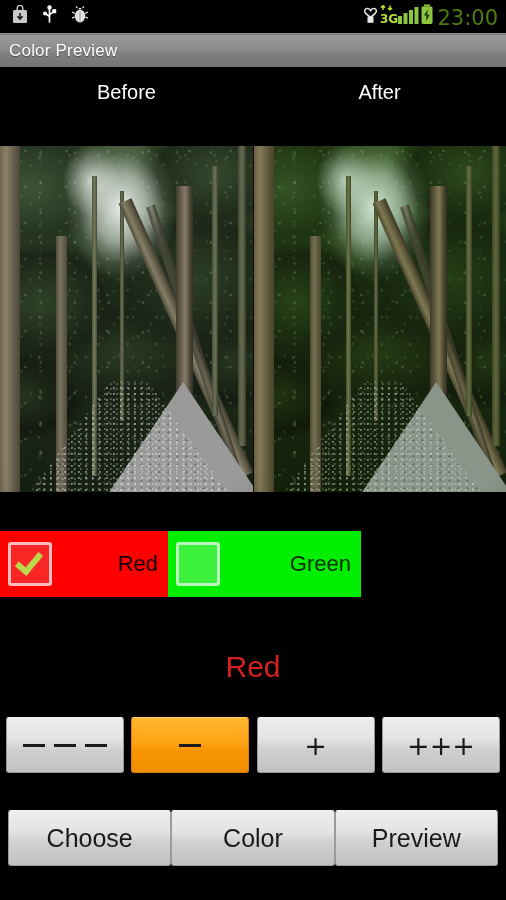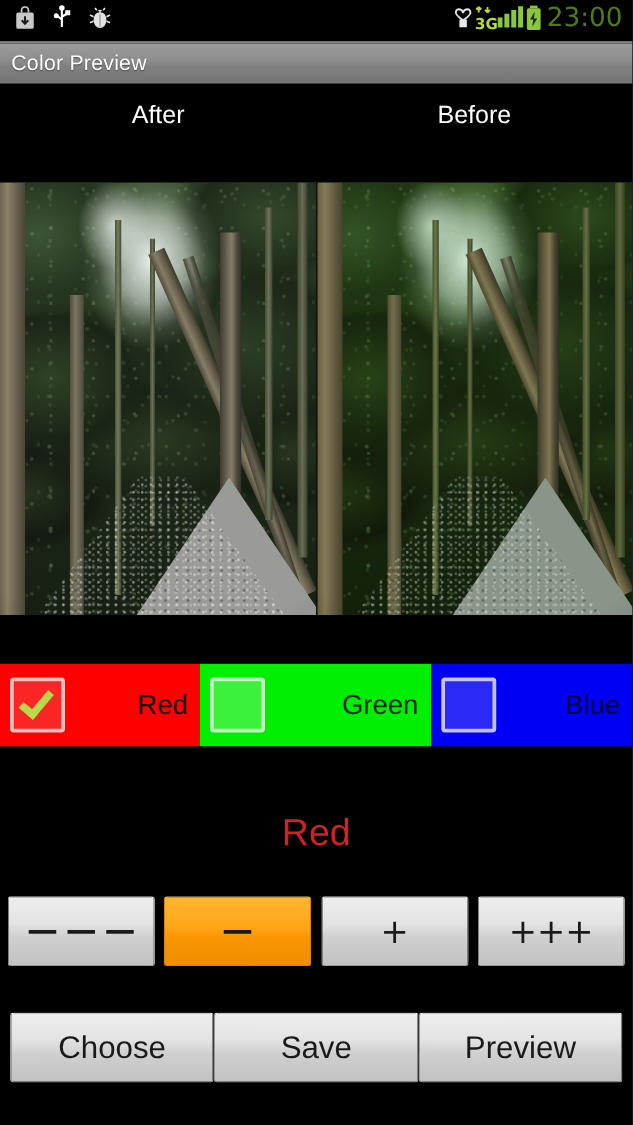--- a/index.html
+++ b/index.html
@@ -34,21 +34,21 @@
   }
   .status-left {
     display: flex;
     align-items: center;
     gap: 14px;
     flex: 0 0 auto;
   }
   .status-right {
     margin-left: auto;
     display: flex;
-    align-items: flex-start;
+    align-items: flex-end;
   }
   .sb-icon { display: block; }
   .clock {
     color: #4d7c0f;
     font-size: 21px;
     letter-spacing: 0px;
     font-family: "DejaVu Sans", sans-serif;
     padding-left: 3px;
     line-height: 1;
   }
@@ -405,24 +405,24 @@
     </div>
   </div>
   <div class="statusbar-divider"></div>
 
   <div class="titlebar">
     <span class="title-text">Color Preview</span>
   </div>
 
   <div class="ba-headers">
     <div class="ba-col">
+      <span class="ba-label">Before</span>
+    </div>
+    <div class="ba-col">
       <span class="ba-label">After</span>
-    </div>
-    <div class="ba-col">
-      <span class="ba-label">Before</span>
     </div>
   </div>
 
   <div class="previews">
 
     <div class="photo photo-before">
       <div class="scene"></div>
       <div class="speckle"></div>
       <div class="trunk t-left-edge"></div>
       <div class="trunk t-mid-left"></div>
@@ -467,24 +467,20 @@
         <span class="check"></span>
       </div>
       <span class="seg-label">Red</span>
     </div>
 
     <div class="rgb-seg seg-green">
       <div class="cb cb-green"></div>
       <span class="seg-label">Green</span>
     </div>
 
-    <div class="rgb-seg seg-blue">
-      <div class="cb cb-blue"></div>
-      <span class="seg-label">Blue</span>
-    </div>
 
   </div>
 
   <div class="channel-label" id="current-channel" style="color: rgb(212, 32, 32);">Red</div>
 
   <div class="adjust-row">
 
     <button class="btn">
       <span class="glyph-dashes">
         <span class="dash"></span>
@@ -507,20 +503,20 @@
       <span class="glyph-plus">+++</span>
     </button>
 
   </div>
 
   <div class="action-row">
     <button class="btn">
       <span>Choose</span>
     </button>
     <button class="btn">
-      <span>Save</span>
+      <span>Color</span>
     </button>
     <button class="btn">
       <span>Preview</span>
     </button>
   </div>
 
 </div>
 
 </body></html>

